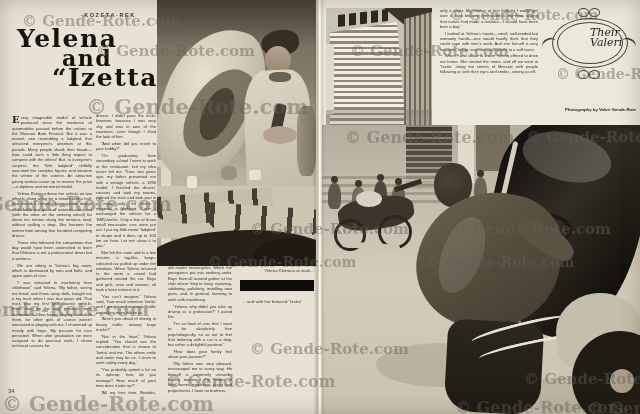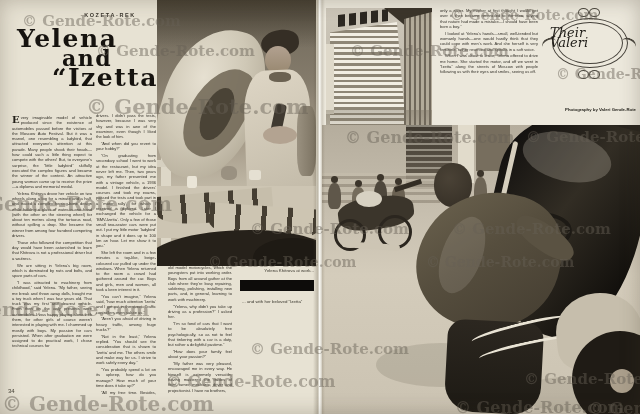--- a/index.html
+++ b/index.html
@@ -33,21 +33,21 @@
   .capbar{left:240px;top:280px;width:74px;height:11px;background:#0d0c0a;z-index:3;}
   .cap2{left:242px;top:299px;width:74px;text-align:left;}
   .pnum{left:8px;top:388px;font-size:6px;color:#474338;z-index:3;}
   
   .badge{left:550px;top:6px;width:80px;height:86px;z-index:3;}
   .badge *{position:absolute;}
   .oval-o{left:2px;top:12px;width:74px;height:48px;border:1.3px solid #45413a;border-radius:50%;}
   .oval-i{left:7px;top:16px;width:64px;height:40px;border:1px solid #45413a;border-radius:50%;}
   .orn{width:9px;height:7px;border:1.2px solid #4a463e;border-radius:50%;}
   .hook{width:15px;height:10px;border-top:2px solid #4a463e;border-radius:50% 50% 0 0;background:none;}
-  .btxt{left:0;top:22px;width:80px;font-family:"DejaVu Serif",serif;font-style:italic;font-size:13px;line-height:10px;color:#1f1d18;}
+  .btxt{left:0;top:22px;width:80px;text-align:center;font-family:"DejaVu Serif",serif;font-style:italic;font-size:11px;line-height:10px;color:#1f1d18;}
   .credit{left:540px;top:107px;width:96px;text-align:right;font-size:4.3px;font-weight:bold;color:#26241e;z-index:3;}
   
   .photo{position:absolute;overflow:hidden;z-index:1;}
   .photo *{position:absolute;}
   .ph1{left:157px;top:0;width:159px;height:266px;
     background:linear-gradient(180deg,#6e6759 0%,#847b6b 30%,#a89e8c 55%,#c2baa8 72%,#b3aa98 100%);}
   .ph2{left:326px;top:8px;width:106px;height:120px;
     background:linear-gradient(180deg,#cdc7ba 0%,#c0b9aa 70%,#b4ad9d 100%);}
   .ph3{left:322px;top:125px;width:318px;height:289px;
     background:linear-gradient(180deg,#b5ad9d 0px,#c6beae 85px,#d4ccbb 150px,#cbc3b2 289px);}

